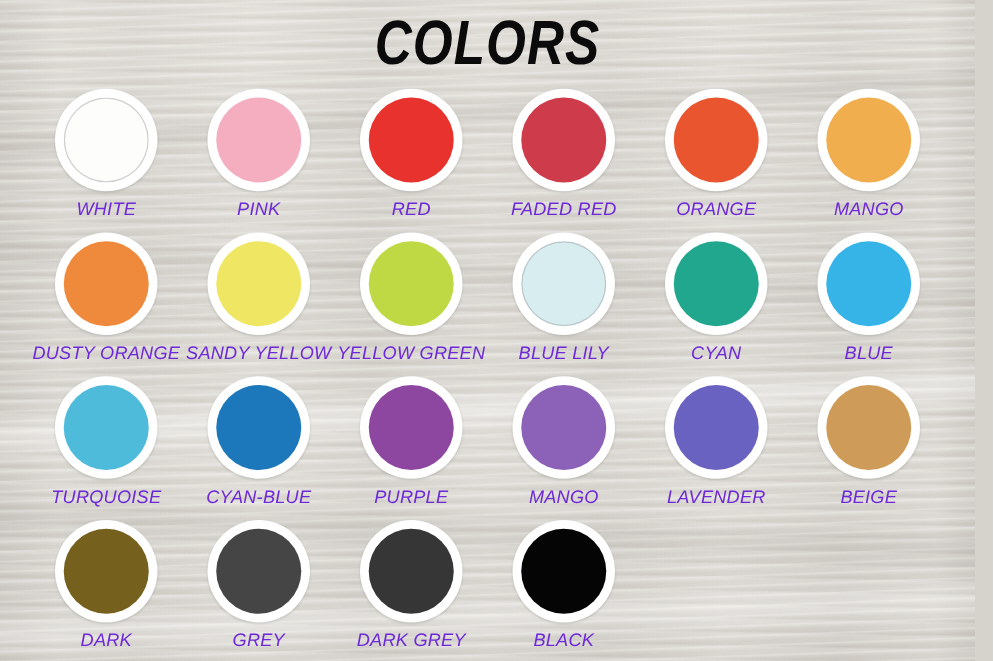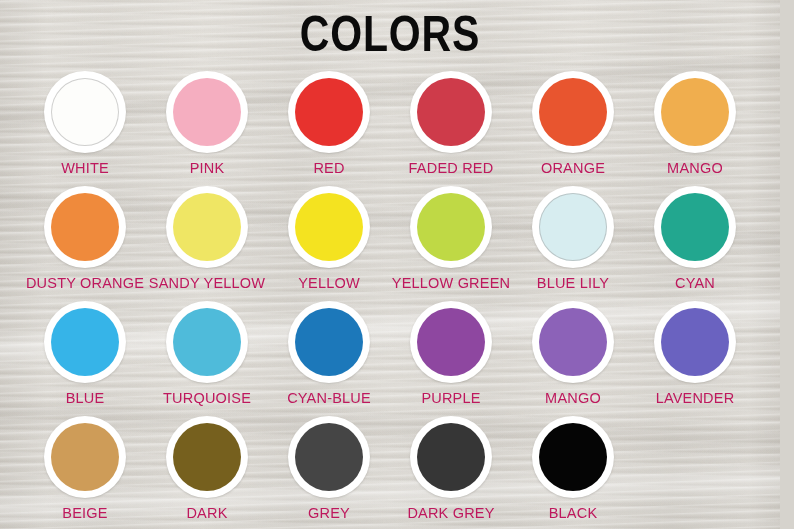--- a/index.html
+++ b/index.html
@@ -13,20 +13,21 @@
     font-family: "Liberation Sans", sans-serif;
     background: #d6d3cd;
   }
 
   #page {
     position: relative;
     width: 780px;
     height: 529px;
     overflow: hidden;
     background-color: #d7d4ce;
+    font-style: italic;
   }
 
   
   .wood-base {
     position: absolute;
     inset: 0;
     background:
       
       linear-gradient(90deg,
         rgba(198,194,187,0.55) 0%,
@@ -121,21 +122,21 @@
     border-radius: 50%;
   }
   .disc.outlined {
     box-shadow: inset 0 0 0 1px rgba(150,150,150,0.45);
   }
 
   .swatch-label {
     margin-top: 7px;
     font-size: 14.5px;
     font-weight: 300;
-    color: #be185d;
+    color: #6d28d9;
     letter-spacing: 0.2px;
     white-space: nowrap;
     text-align: center;
     font-family: "Liberation Sans", sans-serif;
   }
 </style>
 </head>
 <body>
 
 <div id="page">
@@ -190,26 +191,20 @@
         <div class="swatch-label">DUSTY ORANGE</div>
       </div>
       <div class="swatch-cell">
         <div class="disc-ring">
           <div class="disc" style="background-color: rgb(239, 230, 100);"></div>
         </div>
         <div class="swatch-label">SANDY YELLOW</div>
       </div>
       <div class="swatch-cell">
         <div class="disc-ring">
-          <div class="disc" style="background-color: rgb(244, 227, 32);"></div>
-        </div>
-        <div class="swatch-label">YELLOW</div>
-      </div>
-      <div class="swatch-cell">
-        <div class="disc-ring">
           <div class="disc" style="background-color: rgb(191, 217, 69);"></div>
         </div>
         <div class="swatch-label">YELLOW GREEN</div>
       </div>
       <div class="swatch-cell">
         <div class="disc-ring">
           <div class="disc outlined" style="background-color: rgb(215, 237, 240);"></div>
         </div>
         <div class="swatch-label">BLUE LILY</div>
       </div>

